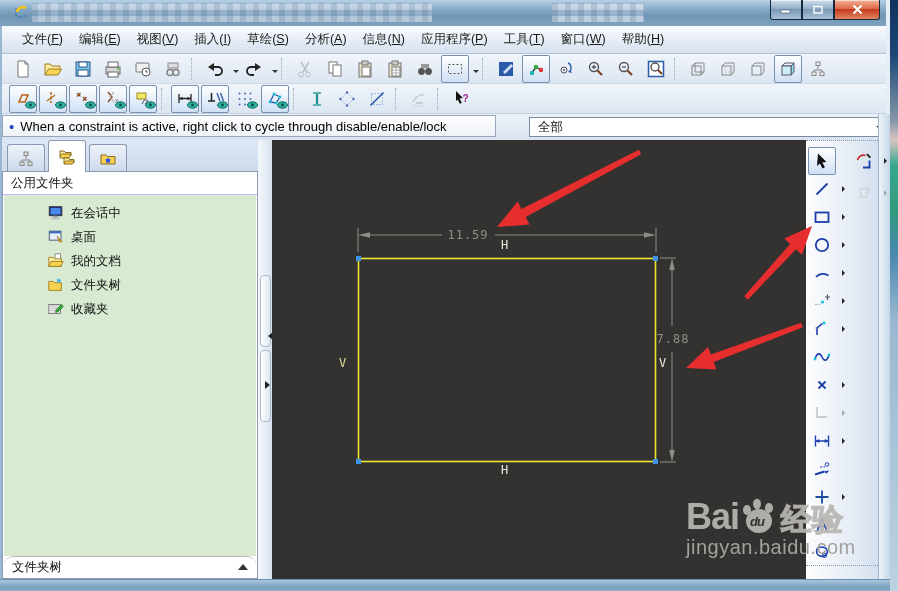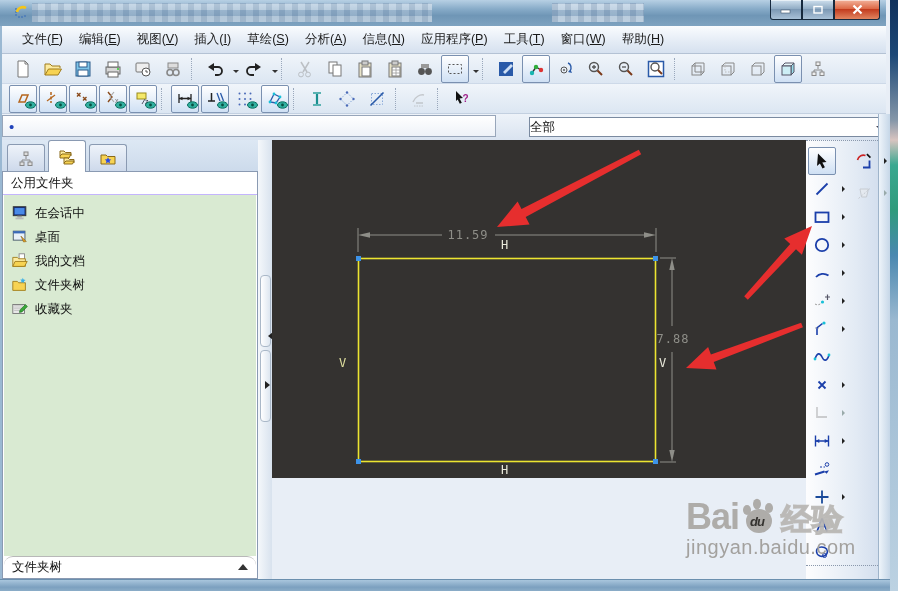--- a/index.html
+++ b/index.html
@@ -54,21 +54,21 @@
 
   
   #promptbar{position:absolute;left:2px;top:114px;width:884px;height:26px;
     background:linear-gradient(180deg,#eef3f9,#d9e3f0);}
   #promptmsg{position:absolute;left:0;top:1px;width:494px;height:22px;box-sizing:border-box;
     border:1px solid #98a6ba;background:linear-gradient(180deg,#ffffff,#eef2f8);
     display:flex;align-items:center;font-size:13px;color:#000;padding-left:6px;}
   #promptmsg .bullet{color:#2244bb;font-size:15px;margin-right:6px;}
   #filtercombo{position:absolute;left:527px;top:3px;width:361px;height:20px;box-sizing:border-box;
     border:1px solid #7a8aa0;background:#fff;display:flex;align-items:center;font-size:12.5px;color:#111;
-    }
+    padding-left:8px;}
   #filtercombo .caret{position:absolute;right:5px;top:8px;width:0;height:0;
     border:4px solid transparent;border-top-color:#445;}
 
   
   #tabstrip{position:absolute;left:2px;top:140px;width:256px;height:32px;
     background:linear-gradient(180deg,#dde8f4,#ccdaeb);display:flex;align-items:flex-end;padding-left:5px;box-sizing:border-box;}
   .stab{width:36px;height:27px;margin-right:3px;display:flex;align-items:center;justify-content:center;
     border:1px solid #8a9ab2;border-bottom:none;border-radius:3px 3px 0 0;
     background:linear-gradient(180deg,#eef3fa,#ccd8ea);}
   .stab.active{background:#fff;height:31px;position:relative;z-index:3;}
@@ -84,21 +84,21 @@
 
   
   #splitter{position:absolute;left:258px;top:140px;width:14px;height:439px;
     background:linear-gradient(90deg,#f5f8fb,#d8e2ee);}
   .sgrip{position:absolute;left:2px;width:9px;height:70px;border:1px solid #aab8c8;border-radius:4px;
     background:linear-gradient(90deg,#ffffff,#dde6f0);}
   .tri-left{position:absolute;left:3px;width:0;height:0;border:4px solid transparent;border-right:5px solid #222;}
   .tri-right{position:absolute;left:4px;width:0;height:0;border:4px solid transparent;border-left:5px solid #222;}
 
   
-  #canvas{position:absolute;left:272px;top:140px;width:534px;height:338px;background:#343230;}
+  #canvas{position:absolute;left:272px;top:140px;width:534px;height:439px;background:#343230;}
   #sketchsvg{position:absolute;left:0;top:0;}
   .dimtext{font-family:"DejaVu Sans Mono",monospace;font-size:12px;letter-spacing:1px;}
 
   
   #rtoolbar{position:absolute;left:806px;top:140px;width:72px;height:439px;z-index:10;
     background:linear-gradient(90deg,#fdfdfe,#e2eaf4 70%,#d4dfee);
     border-top:1px dotted #8a98ac;box-sizing:border-box;padding-top:7px;}
   .vrow{display:flex;align-items:center;height:26px;margin:0 0 2px 2px;}
   .fly{width:0;height:0;border:3.5px solid transparent;border-left-color:#222;margin-left:4px;}
   .fly.gray{border-left-color:#9aa;}
@@ -569,20 +569,21 @@
             <path d="M5 2l7 7-3.4.5 2.2 4.3-2 1-2.1-4.3L5 12z" fill="#111"></path>
             <text x="11.5" y="13" font-size="10" font-weight="bold" fill="#a0208a">?</text>
           </svg>
         </span>
       </div>
     </div>
 
   <div id="promptbar">
     <div id="promptmsg">
       <span class="bullet">•</span>
+      <span>When a constraint is active, right click to cycle through disable/enable/lock</span>
     </div>
     <div id="filtercombo">
       <span>全部</span>
       <span class="caret"></span>
     </div>
   </div>
 
   <div id="tabstrip">
       <div class="stab">
         <span class="ticon">
@@ -608,21 +609,21 @@
         <span class="ticon">
           <svg width="20" height="20" viewBox="0 0 20 20">
             <path d="M3 15V6h5l1.5 1.5H17V15z" fill="#f7d353" stroke="#8a6a1a"></path>
             <path d="M10 8.2l1 2 2.2.3-1.6 1.5.4 2.2-2-1-2 1 .4-2.2-1.6-1.5 2.2-.3z" fill="#2a4ae8"></path>
           </svg>
         </span>
       </div>
     </div>
   <div id="sidepanel">
     <div id="sideheader">公用文件夹</div>
-    <div id="sidelist" style="background: rgb(217, 234, 210);">
+    <div id="sidelist" style="background: rgb(217, 234, 210); padding-left: 36px;">
         <div class="side-item">
           <span class="ticon">
             <svg width="18" height="18" viewBox="0 0 20 20">
               <rect x="2.5" y="3" width="14" height="10" fill="#16307c" stroke="#333"></rect>
               <rect x="4" y="4.5" width="11" height="7" fill="#4a8ae8"></rect>
               <rect x="7" y="13" width="5" height="2" fill="#999"></rect>
               <rect x="5" y="15" width="9" height="2" fill="#bbb"></rect>
             </svg>
           </span>
           <span>在会话中</span>

